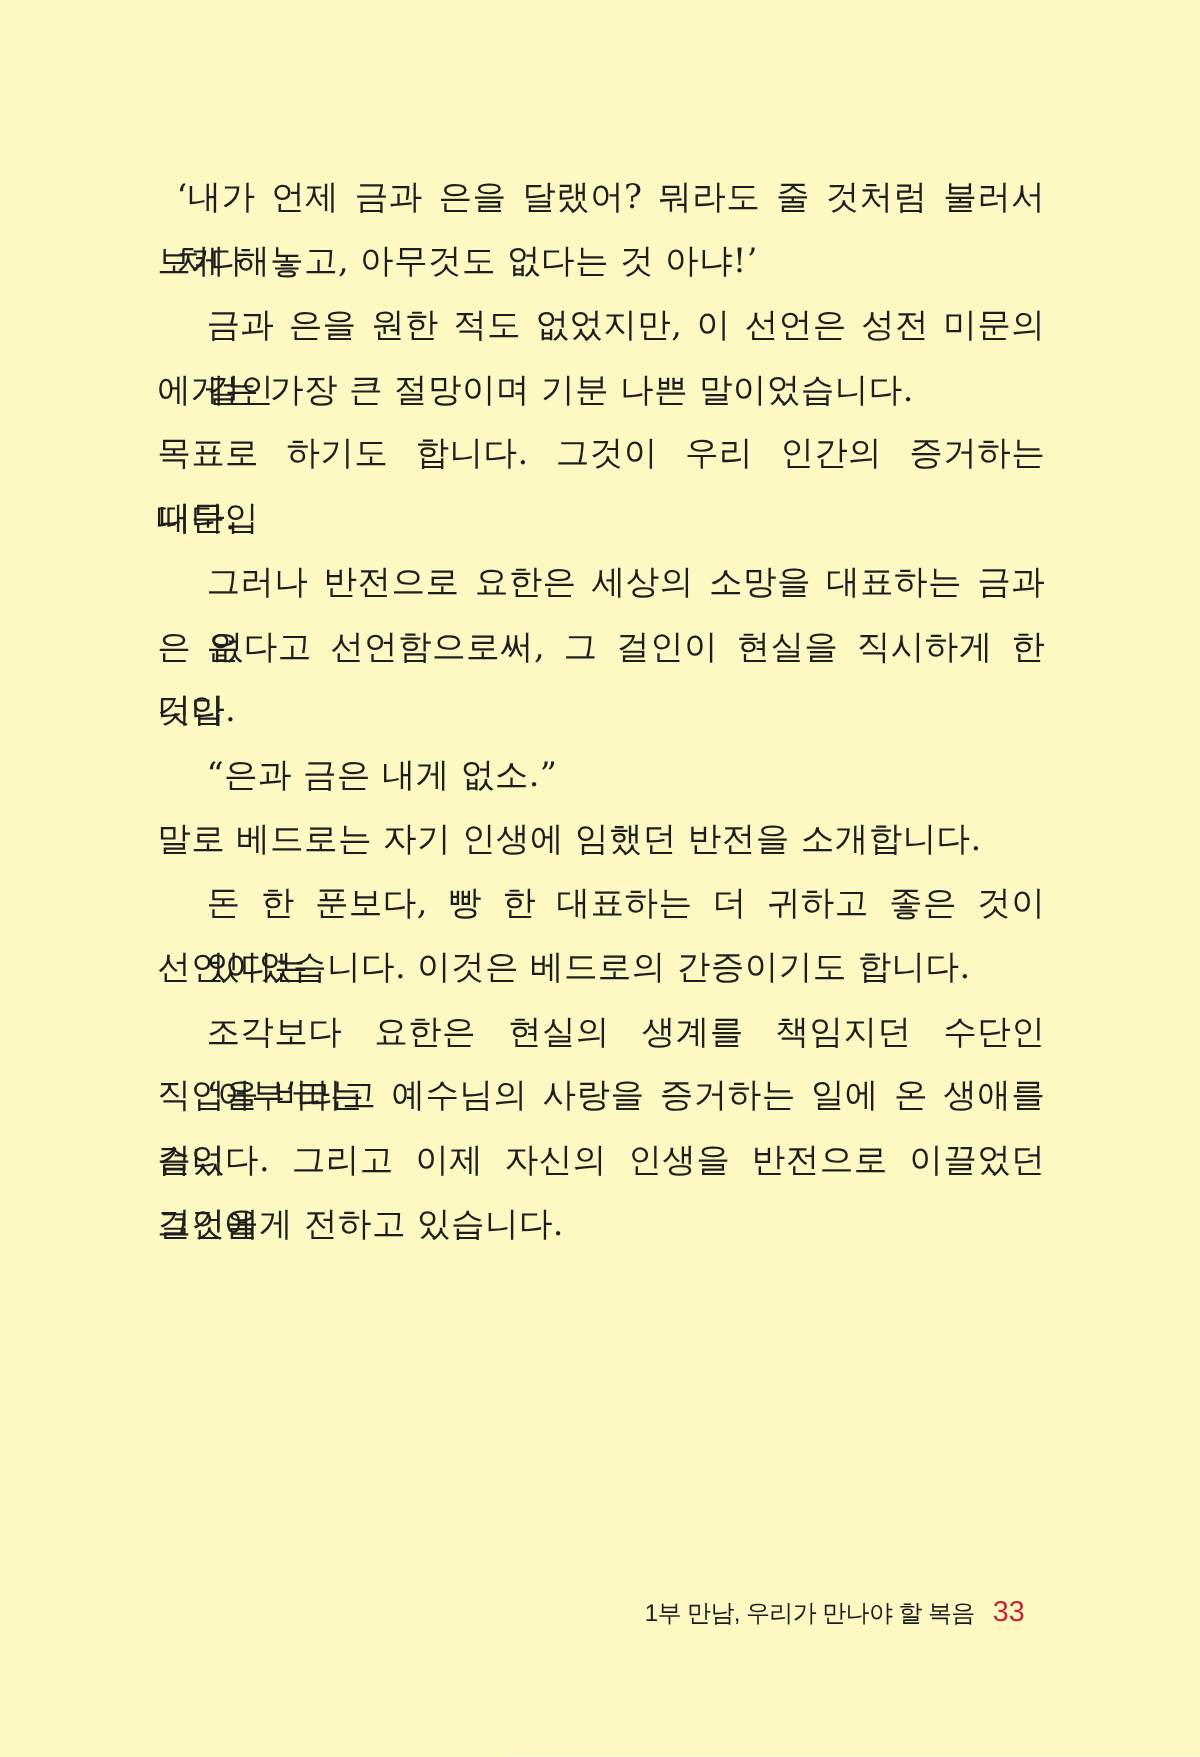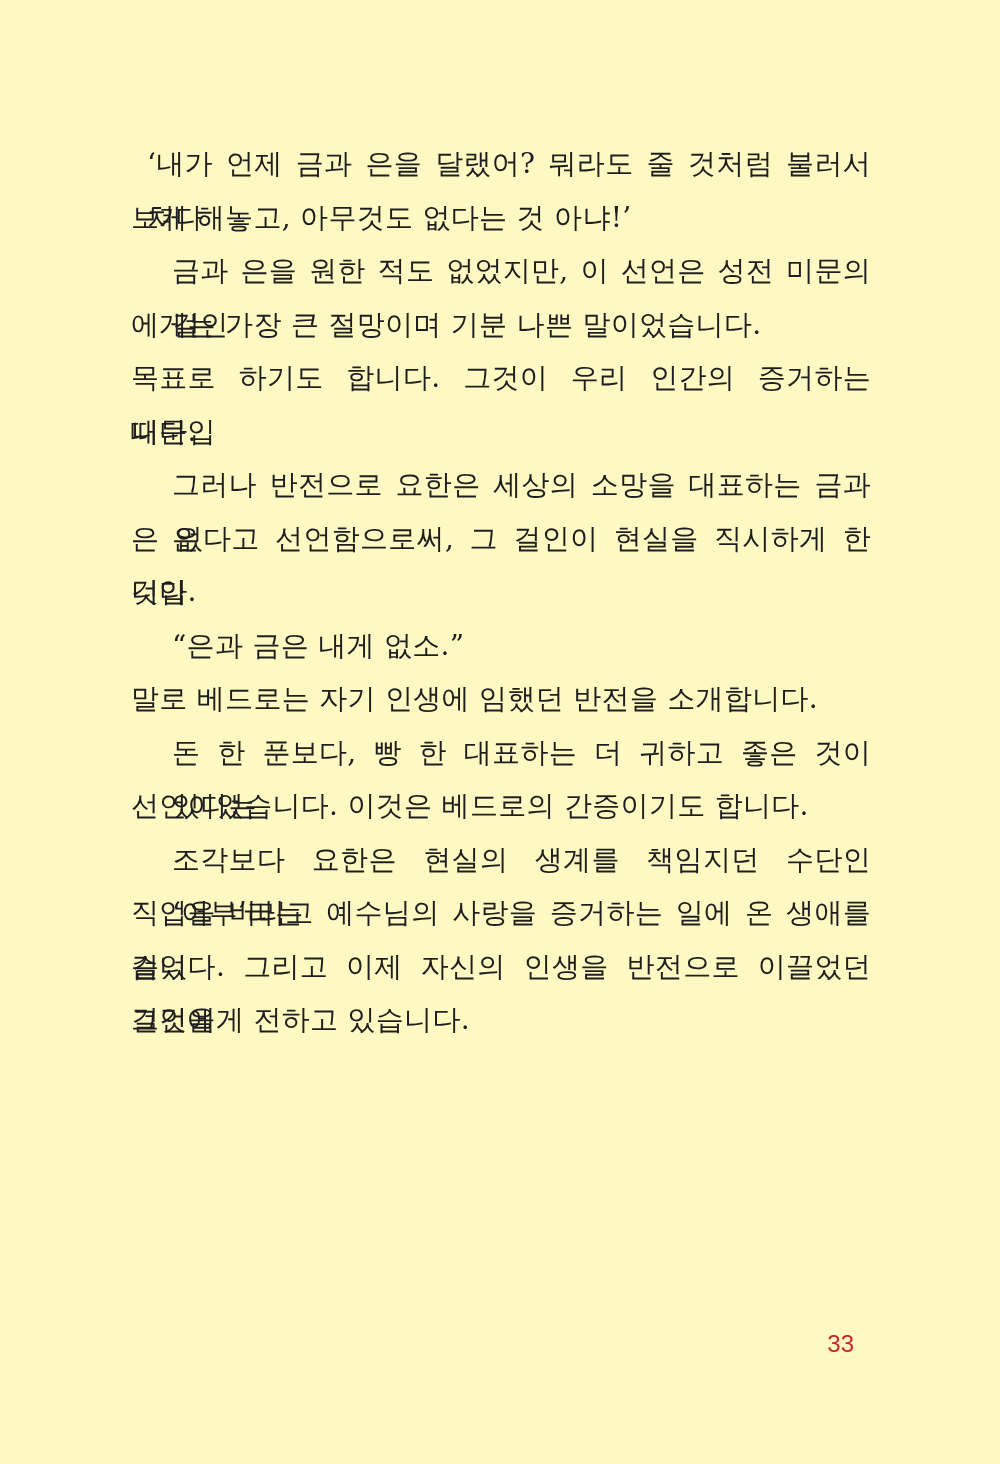--- a/index.html
+++ b/index.html
@@ -72,16 +72,17 @@
       <div class="line">말로 베드로는 자기 인생에 임했던 반전을 소개합니다.</div>
       <div class="line ind-normal fill">돈 한 푼보다, 빵 한 대표하는 더 귀하고 좋은 것이 있다는</div>
       <div class="line">선언이었습니다. 이것은 베드로의 간증이기도 합니다.</div>
       <div class="line ind-normal fill">조각보다 요한은 현실의 생계를 책임지던 수단인 ‘어부’라는</div>
       <div class="line fill">직업을 버리고 예수님의 사랑을 증거하는 일에 온 생애를 걸었</div>
       <div class="line fill">습니다. 그리고 이제 자신의 인생을 반전으로 이끌었던 그것을</div>
       <div class="line">걸인에게 전하고 있습니다.</div>
     </section>
 
   <footer class="page-footer">
+    <span class="running-title" style="color: rgb(28, 28, 28);">1부 만남, 우리가 만나야 할 복음</span>
     <span class="page-number" style="color: rgb(200, 35, 47);">33</span>
   </footer>
 
 </main>
 
 </body></html>

